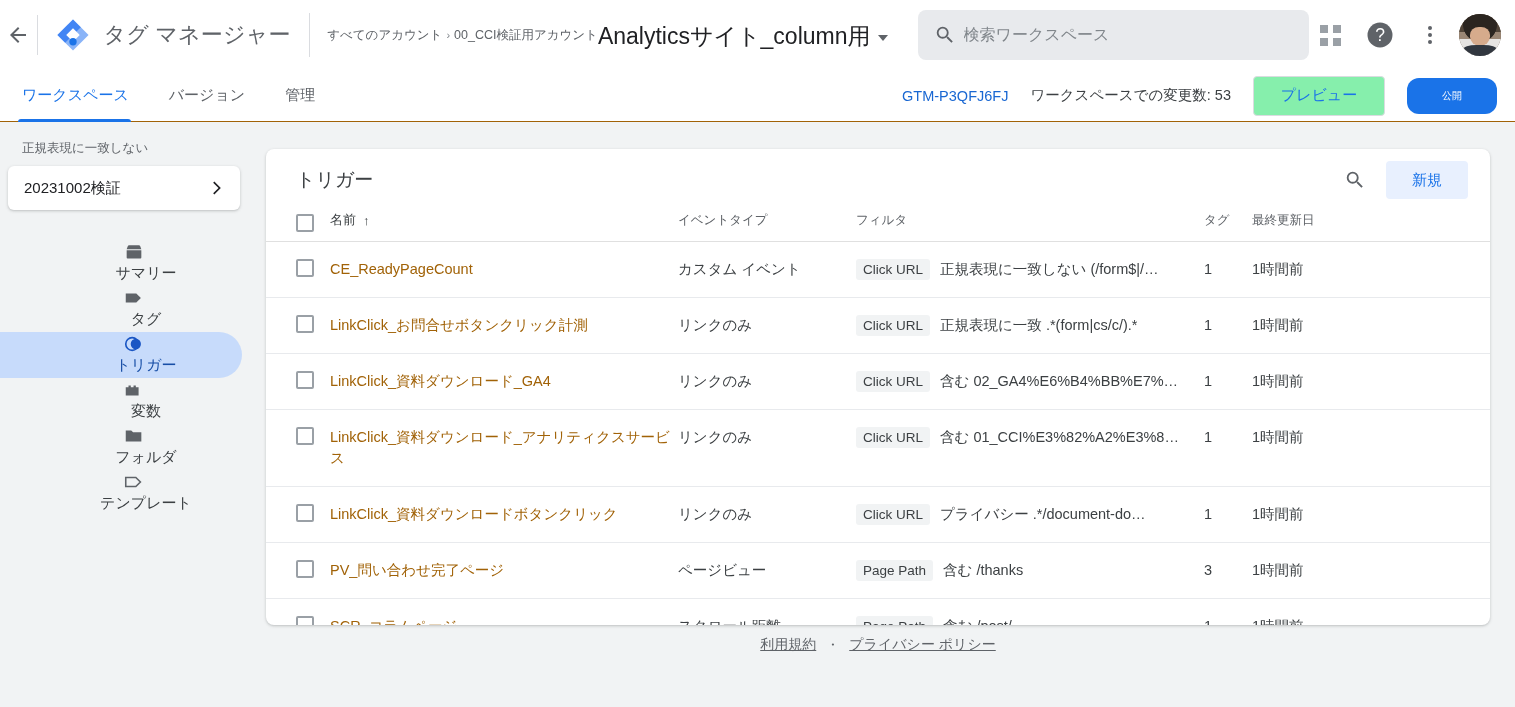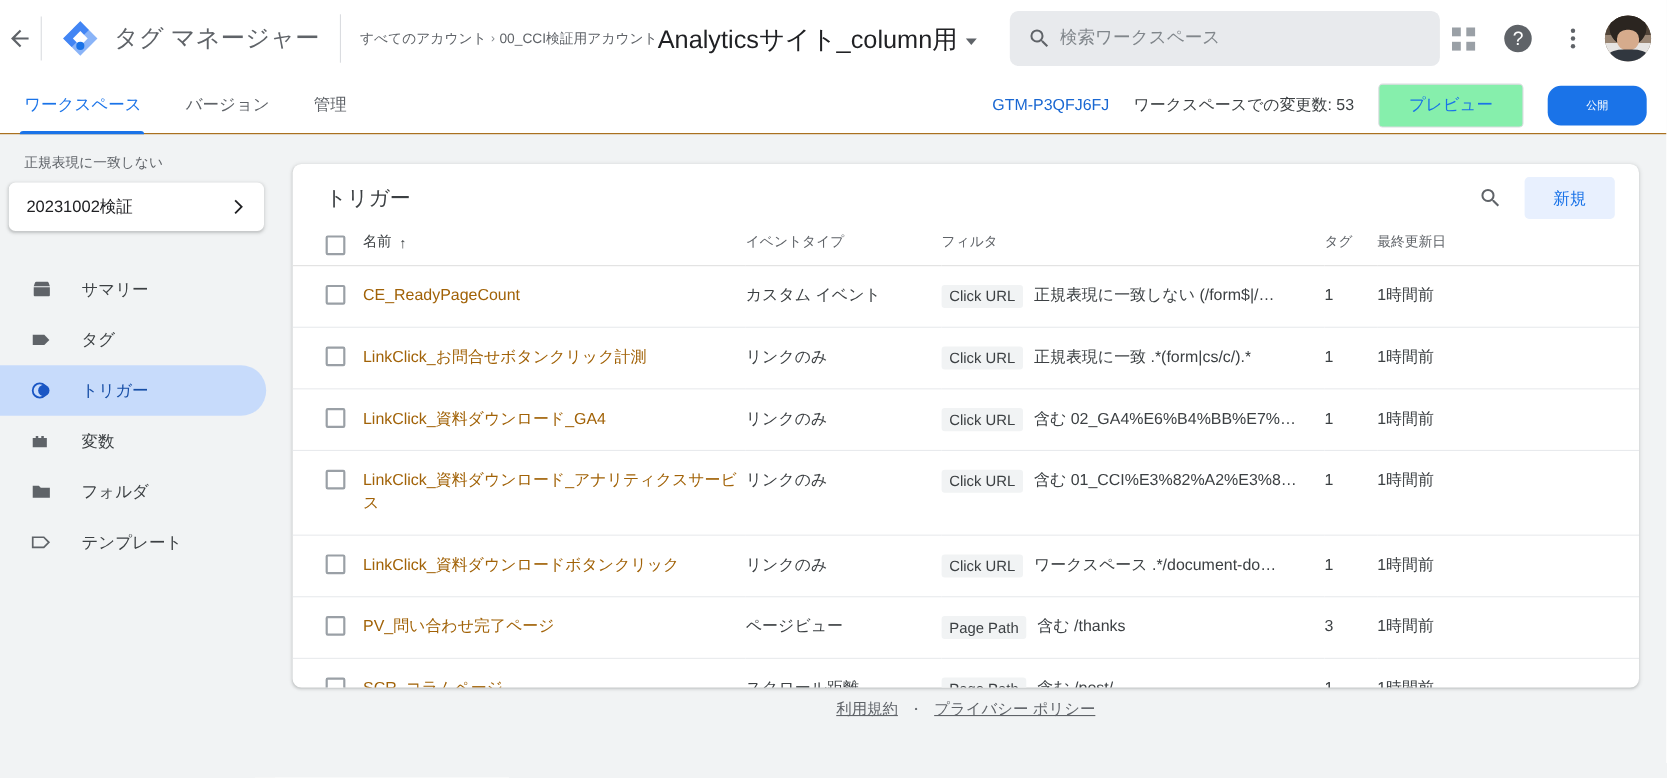--- a/index.html
+++ b/index.html
@@ -125,21 +125,21 @@
     box-shadow: 0 1px 2px rgba(60,64,67,.18), 0 1px 3px 1px rgba(60,64,67,.08);
     cursor: pointer;
     gap: 12px;
   }
   .ws-select .ws-name {
     font-size: 15px; color: #202124; flex: 1; white-space: nowrap; overflow: hidden;
   }
   .navlist { margin-top: 30px; }
   .navitem {
     display: flex; align-items: center; height: 46px; padding-left: 26px;
-    border-radius: 0 24px 24px 0; margin-right: 8px; cursor: pointer; color: #3c4043;
+    border-radius: 0 24px 24px 0; margin-right: 8px; cursor: pointer; color: #3c4043; flex-direction: column;
   }
   .navitem .ni-icon {
     width: 24px; height: 24px; flex: none; display: flex; align-items: center; justify-content: center;
     color: #5f6368;
   }
   .navitem .ni-label { font-size: 15px; margin-left: 24px; white-space: nowrap; }
   .navitem.active { background: #c7dbfb; }
   .navitem.active .ni-label { color: #174ea6; }
   .navitem.active .ni-icon { color: #1a56c4; }
 
@@ -507,21 +507,21 @@
             <td class="row-cell">
               <div class="chk"></div>
             </td>
             <td class="row-cell"><span class="tname">LinkClick_資料ダウンロードボタンクリック</span></td>
             <td class="row-cell">
               <div class="ttype">リンクのみ</div>
             </td>
             <td class="row-cell">
               <div class="filter-cell">
                 <span class="chip">Click URL</span>
-                <span class="filter-text">ワークスペース .*/document-do…</span>
+                <span class="filter-text">プライバシー .*/document-do…</span>
               </div>
             </td>
             <td class="row-cell">
               <div class="tcount">1</div>
             </td>
             <td class="row-cell">
               <div class="tdate">1時間前</div>
             </td>
           </tr>
           <tr>

